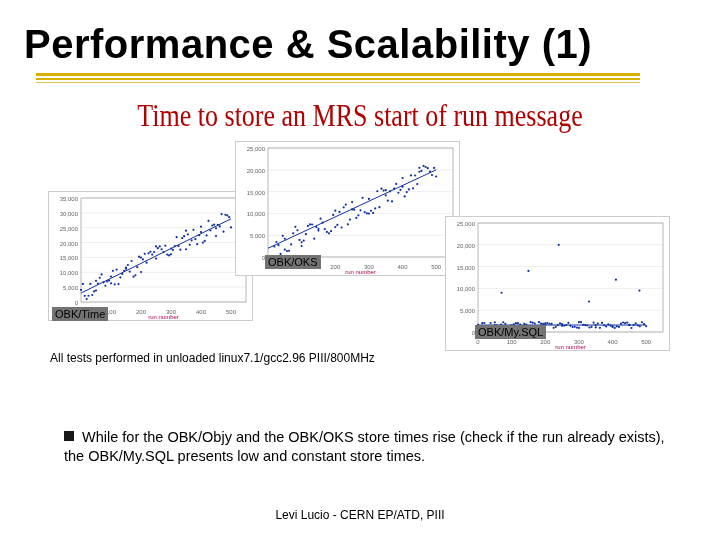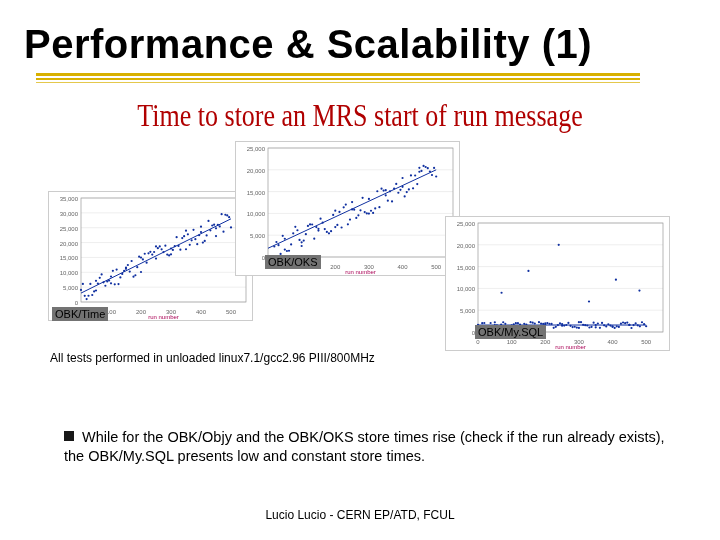--- a/index.html
+++ b/index.html
@@ -463,13 +463,13 @@
     </div>
   <div class="chart-label" style="left:475px; top:184px;">OBK/My.SQL</div>
 
   <div class="caption" style="left:50px; top:210px;">All tests performed in unloaded linux7.1/gcc2.96 PIII/800MHz</div>
 </div>
 
 <div class="bullet-block">
   <span class="bullet"></span><span>While for the OBK/Objy and the OBK/OKS store times rise (check if the run already exists), the OBK/My.SQL presents low and constant store times.</span>
 </div>
 
-<div class="footer">Lucio Lucio - CERN EP/ATD, FCUL</div>
+<div class="footer">Levi Lucio - CERN EP/ATD, PIII</div>
 
 </body></html>

